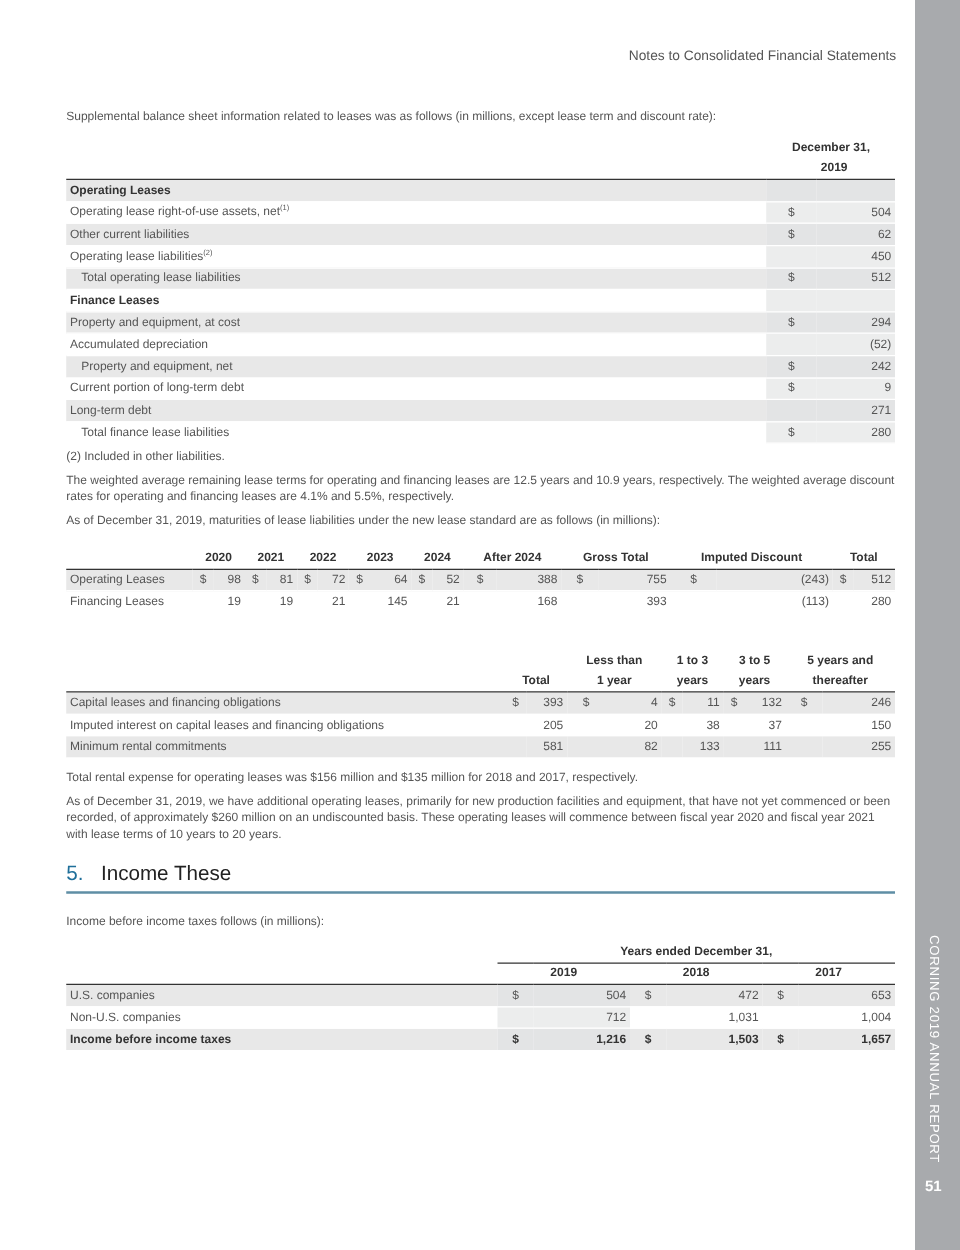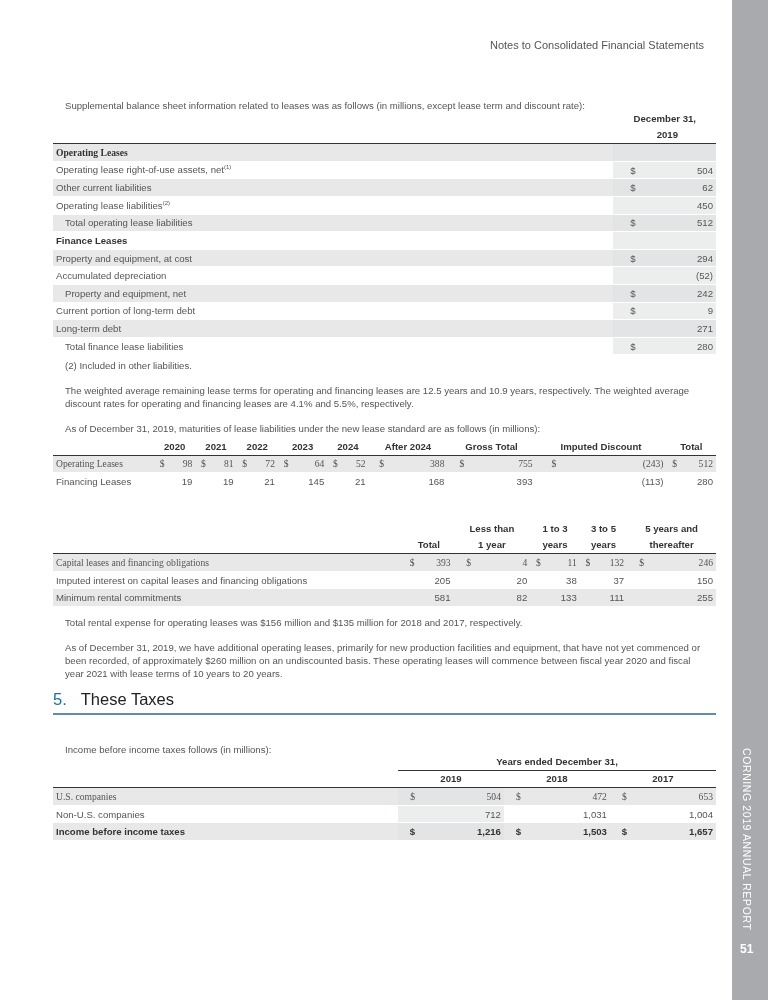--- a/index.html
+++ b/index.html
@@ -1,32 +1,32 @@
 <!DOCTYPE html>
 <html><head>
 <meta charset="utf-8">
 <style>
   html, body { margin: 0; padding: 0; }
   body { width: 768px; height: 1000px; position: relative; background: #ffffff; font-family: "Liberation Sans", sans-serif; color: #444; overflow: hidden; }
   .sidebar { position: absolute; left: 732px; top: 0; width: 36px; height: 1000px; background: #a8aaad; }
   .sidebar .vtext { position: absolute; left: 9px; top: 748px; writing-mode: vertical-rl; color: #fff; font-size: 10.5px; letter-spacing: 0.6px; white-space: nowrap; }
   .sidebar .pnum { position: absolute; left: 8px; top: 942px; color: #fff; font-size: 12px; font-weight: bold; }
-  .running-head { position: absolute; right: 64px; top: 39px; font-size: 11px; color: #555; }
+  .running-head { position: absolute; right: 51px; top: 39px; font-size: 11px; color: #555; }
   .content { position: absolute; left: 53px; width: 663px; }
-  p { margin: 12px; font-size: 9.6px; line-height: 13px; color: #555; }
+  p { margin: 0; font-size: 9.6px; line-height: 13px; color: #555; }
   table { border-collapse: collapse; width: 100%; font-size: 9.6px; color: #555; }
   td, th { padding: 0 3px; height: 16.6px; white-space: nowrap; }
   th { font-weight: bold; color: #333; }
   .b { font-weight: bold; color: #333; }
   .r { text-align: right; }
   .c { text-align: center; }
   .stripe td { background: #e8e8e8; }
   .valcol { background: #eceded; }
   .stripe td.valcol { background: #e3e4e5; }
-  .topline { border-top: 1.5px solid #333; font-family: Liberation Serif, serif; }
+  .topline { border-top: 1.5px solid #333; }
   .sepline td { border-top: 1.5px solid #444; }
   .botline td { border-bottom: 1.5px solid #444; }
   tr.row td { border-bottom: 1px solid #fff; }
   .indent { padding-left: 12px; margin-top: 29px; }
   .sup { font-size: 6px; vertical-align: super; }
   .section-head { position: absolute; left: 53px; top: 690px; width: 663px; border-bottom: 2px solid #5f8ea5; padding-bottom: 4px; font-size: 16.5px; color: #222; }
   .section-head .num { color: #1f6f9a; margin-right: 14px; }
 </style>
 </head>
 <body>
@@ -250,21 +250,21 @@
           <td class="c"></td>
           <td class="r">255</td>
         </tr>
       </tbody>
   </table>
   <p style="margin-top:9px;">Total rental expense for operating leases was $156 million and $135 million for 2018 and 2017, respectively.</p>
   <p style="margin-top:6px;">As of December 31, 2019, we have additional operating leases, primarily for new production facilities and equipment, that have not yet commenced or been recorded, of approximately $260 million on an undiscounted basis. These operating leases will commence between fiscal year 2020 and fiscal year 2021 with lease terms of 10 years to 20 years.</p>
 </div>
 
 <div class="section-head">
-  <span class="num">5.</span><span>These Taxes</span>
+  <span class="num">5.</span><span>Income These</span>
 </div>
 
 <div class="content" style="top:731px;">
   <p>Income before income taxes follows (in millions):</p>
 </div>
 
 <div class="content" style="top:753px;">
   <table>
     <colgroup>
         <col style="width:345px">

